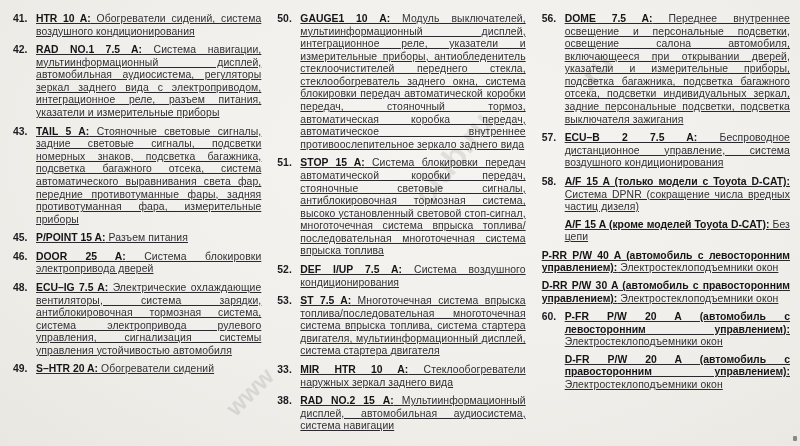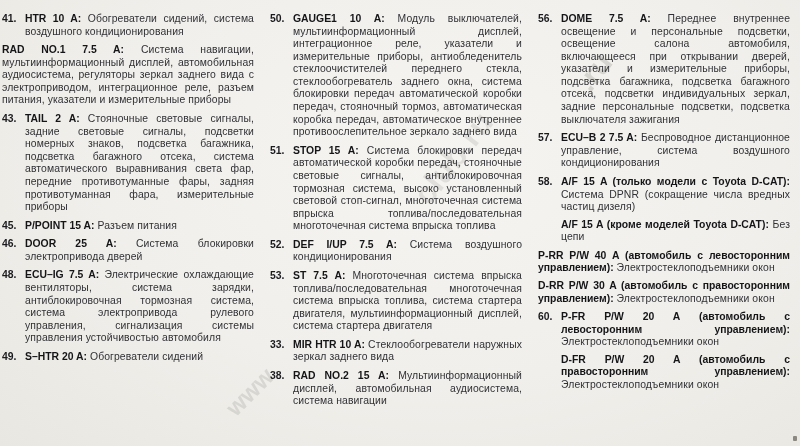--- a/index.html
+++ b/index.html
@@ -9,21 +9,21 @@
     overflow:hidden;
     background:#f1f0ec;
     background-image:radial-gradient(ellipse at 55% 35%, #f5f4f0 0%, #f0efeb 55%, #e9e7e1 100%);
     font-family:"Liberation Sans","DejaVu Sans",sans-serif;
     color:#2a2a2e;
   }
   .columns{
     position:relative;
     display:flex;
     gap:16px;
-    padding:13px 10px 0 2px;
+    padding:13px 10px 0 13px;
     z-index:2;
   }
   .col{
     width:252px;
     display:flex;
     flex-direction:column;
     gap:6px;
   }
   .item{
     display:flex;
@@ -32,20 +32,21 @@
   .num{
     flex:0 0 19px;
     font-weight:700;
     font-size:10.4px;
     line-height:1.21;
     color:#1b1b1f;
   }
   .body{
     flex:1;
     min-width:0;
+    text-decoration:underline;
   }
   .para{
     margin:0 0 5px 0;
     font-size:10.4px;
     line-height:1.21;
     text-align:justify;
     letter-spacing:0.1px;
     color:#313136;
   }
   .para:last-child{margin-bottom:0;}
@@ -84,28 +85,29 @@
   <div class="speck"></div>
   <div class="columns" id="columns">
       <div class="col">
         <div class="item">
           <span class="num">41.</span>
           <div class="body">
             <p class="para"><b>HTR 10 A:</b> Обогреватели сидений, система воздушного кондиционирования</p>
           </div>
         </div>
         <div class="item">
+          <span class="num">42.</span>
           <div class="body">
             <p class="para"><b>RAD NO.1 7.5 A:</b> Система навигации, мультиинформационный дисплей, автомобильная аудиосистема, регуляторы зеркал заднего вида с электроприводом, интеграционное реле, разъем питания, указатели и измерительные приборы</p>
           </div>
         </div>
         <div class="item">
           <span class="num">43.</span>
           <div class="body">
-            <p class="para"><b>TAIL 2 A:</b> Стояночные световые сигналы, задние световые сигналы, подсветки номерных знаков, подсветка багажника, подсветка багажного отсека, система автоматического выравнивания света фар, передние противотуманные фары, задняя противотуманная фара, измерительные приборы</p>
+            <p class="para"><b>TAIL 5 A:</b> Стояночные световые сигналы, задние световые сигналы, подсветки номерных знаков, подсветка багажника, подсветка багажного отсека, система автоматического выравнивания света фар, передние противотуманные фары, задняя противотуманная фара, измерительные приборы</p>
           </div>
         </div>
         <div class="item">
           <span class="num">45.</span>
           <div class="body">
             <p class="para"><b>P/POINT 15 A:</b> Разъем питания</p>
           </div>
         </div>
         <div class="item">
           <span class="num">46.</span>

